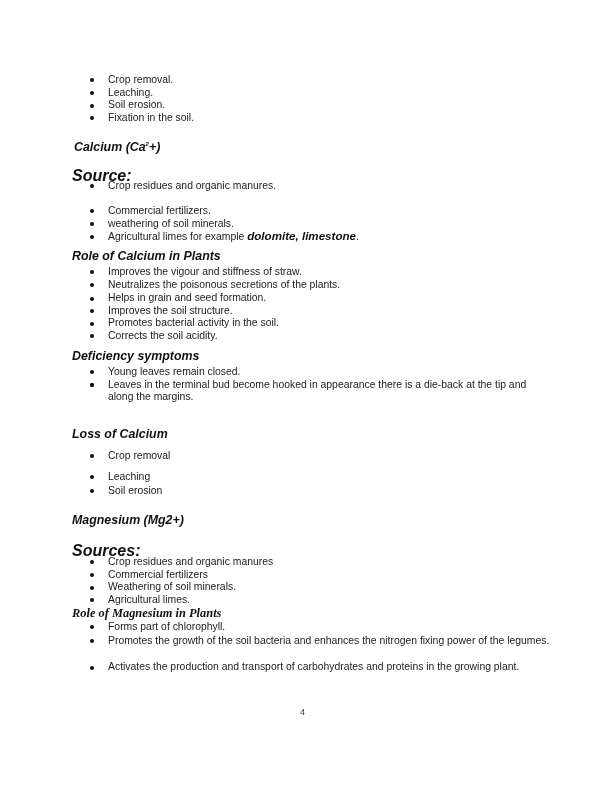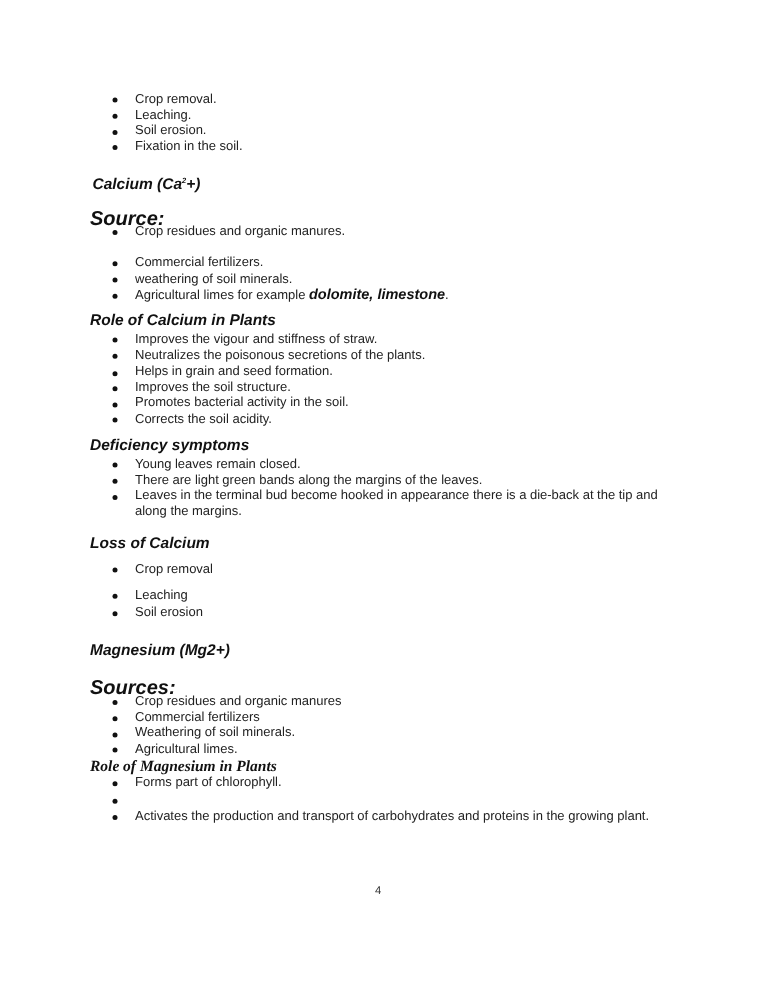--- a/index.html
+++ b/index.html
@@ -113,21 +113,21 @@
       <li><span class="dot"></span><span>Improves the soil structure.</span></li>
       <li><span class="dot"></span><span>Promotes bacterial activity in the soil.</span></li>
       <li><span class="dot"></span><span>Corrects the soil acidity.</span></li>
     </ul>
   </div>
 
   <div class="h" style="left:72px; top:349px;">Deficiency symptoms</div>
   <div class="blk" style="top:366px;">
     <ul class="bl">
       <li><span class="dot"></span><span>Young leaves remain closed.</span></li>
-      <li><span class="dot"></span><span>There are light green bands along the margins of the leaves.</span></li>
+      <li><span class="dot"></span></li>
       <li><span class="dot"></span><span>Leaves in the terminal bud become hooked in appearance there is a die-back at the tip and along the margins.</span></li>
     </ul>
   </div>
 
   <div class="h" style="left:72px; top:427px;">Loss of Calcium</div>
   <div class="blk" style="top:450px;">
     <ul class="bl">
       <li><span class="dot"></span><span>Crop removal</span></li>
     </ul>
   </div>
@@ -146,20 +146,20 @@
       <li><span class="dot"></span><span>Commercial fertilizers</span></li>
       <li><span class="dot"></span><span>Weathering of soil minerals.</span></li>
       <li><span class="dot"></span><span>Agricultural limes.</span></li>
     </ul>
   </div>
 
   <div class="h" style="left:72px; top:606px;font-family:Liberation Serif, serif;">Role of Magnesium in Plants</div>
   <div class="blk" style="top:621px;">
     <ul class="bl">
       <li><span class="dot"></span><span>Forms part of chlorophyll.</span></li>
-      <li style="margin-top:1px;"><span class="dot"></span></li>
+      <li style="margin-top:1px;"><span class="dot"></span><span>Promotes the growth of the soil bacteria and enhances the nitrogen fixing power of the legumes.</span></li>
       <li style="margin-top:14px;"><span class="dot"></span><span>Activates the production and transport of carbohydrates and proteins in the growing plant.</span></li>
     </ul>
   </div>
 
   <div class="pagenum">4</div>
 
 </div>
 
 </body></html>

